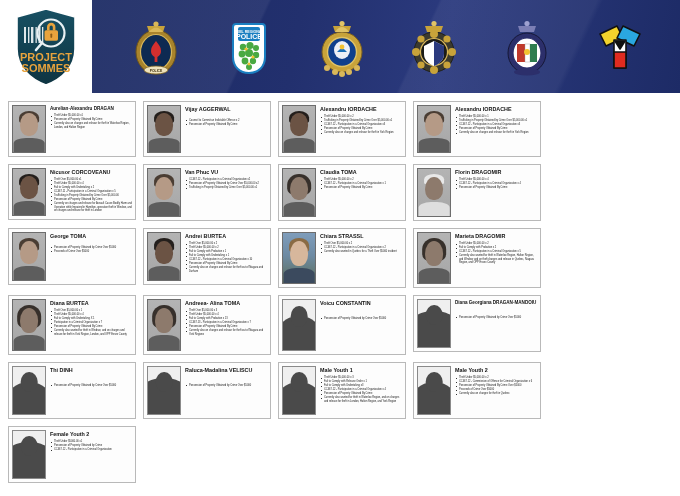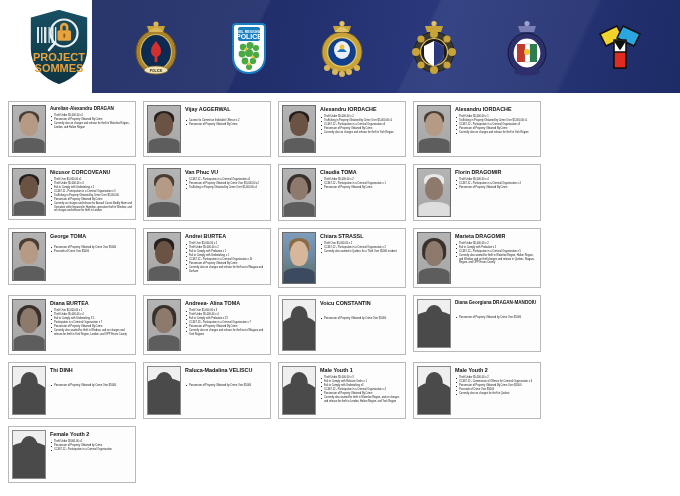--- a/index.html
+++ b/index.html
@@ -15,21 +15,21 @@
   .banner {
     position: relative;
     width: 680px; height: 93px;
     display: flex;
     align-items: stretch;
     background: #ffffff;
   }
   .banner-logo-cell {
     width: 92px;
     background: #ffffff;
-    display: flex; align-items: center; justify-content: flex-end;
+    display: flex; align-items: center; justify-content: center;
     flex: none;
     z-index: 2;
   }
   .banner-crests {
     flex: 1;
     background: linear-gradient(100deg, #1b2a63 0%, #22306e 35%, #2b3a7e 60%, #1d2b66 100%);
     display: flex;
     align-items: center;
     justify-content: space-around;
     padding: 0 14px 0 18px;

